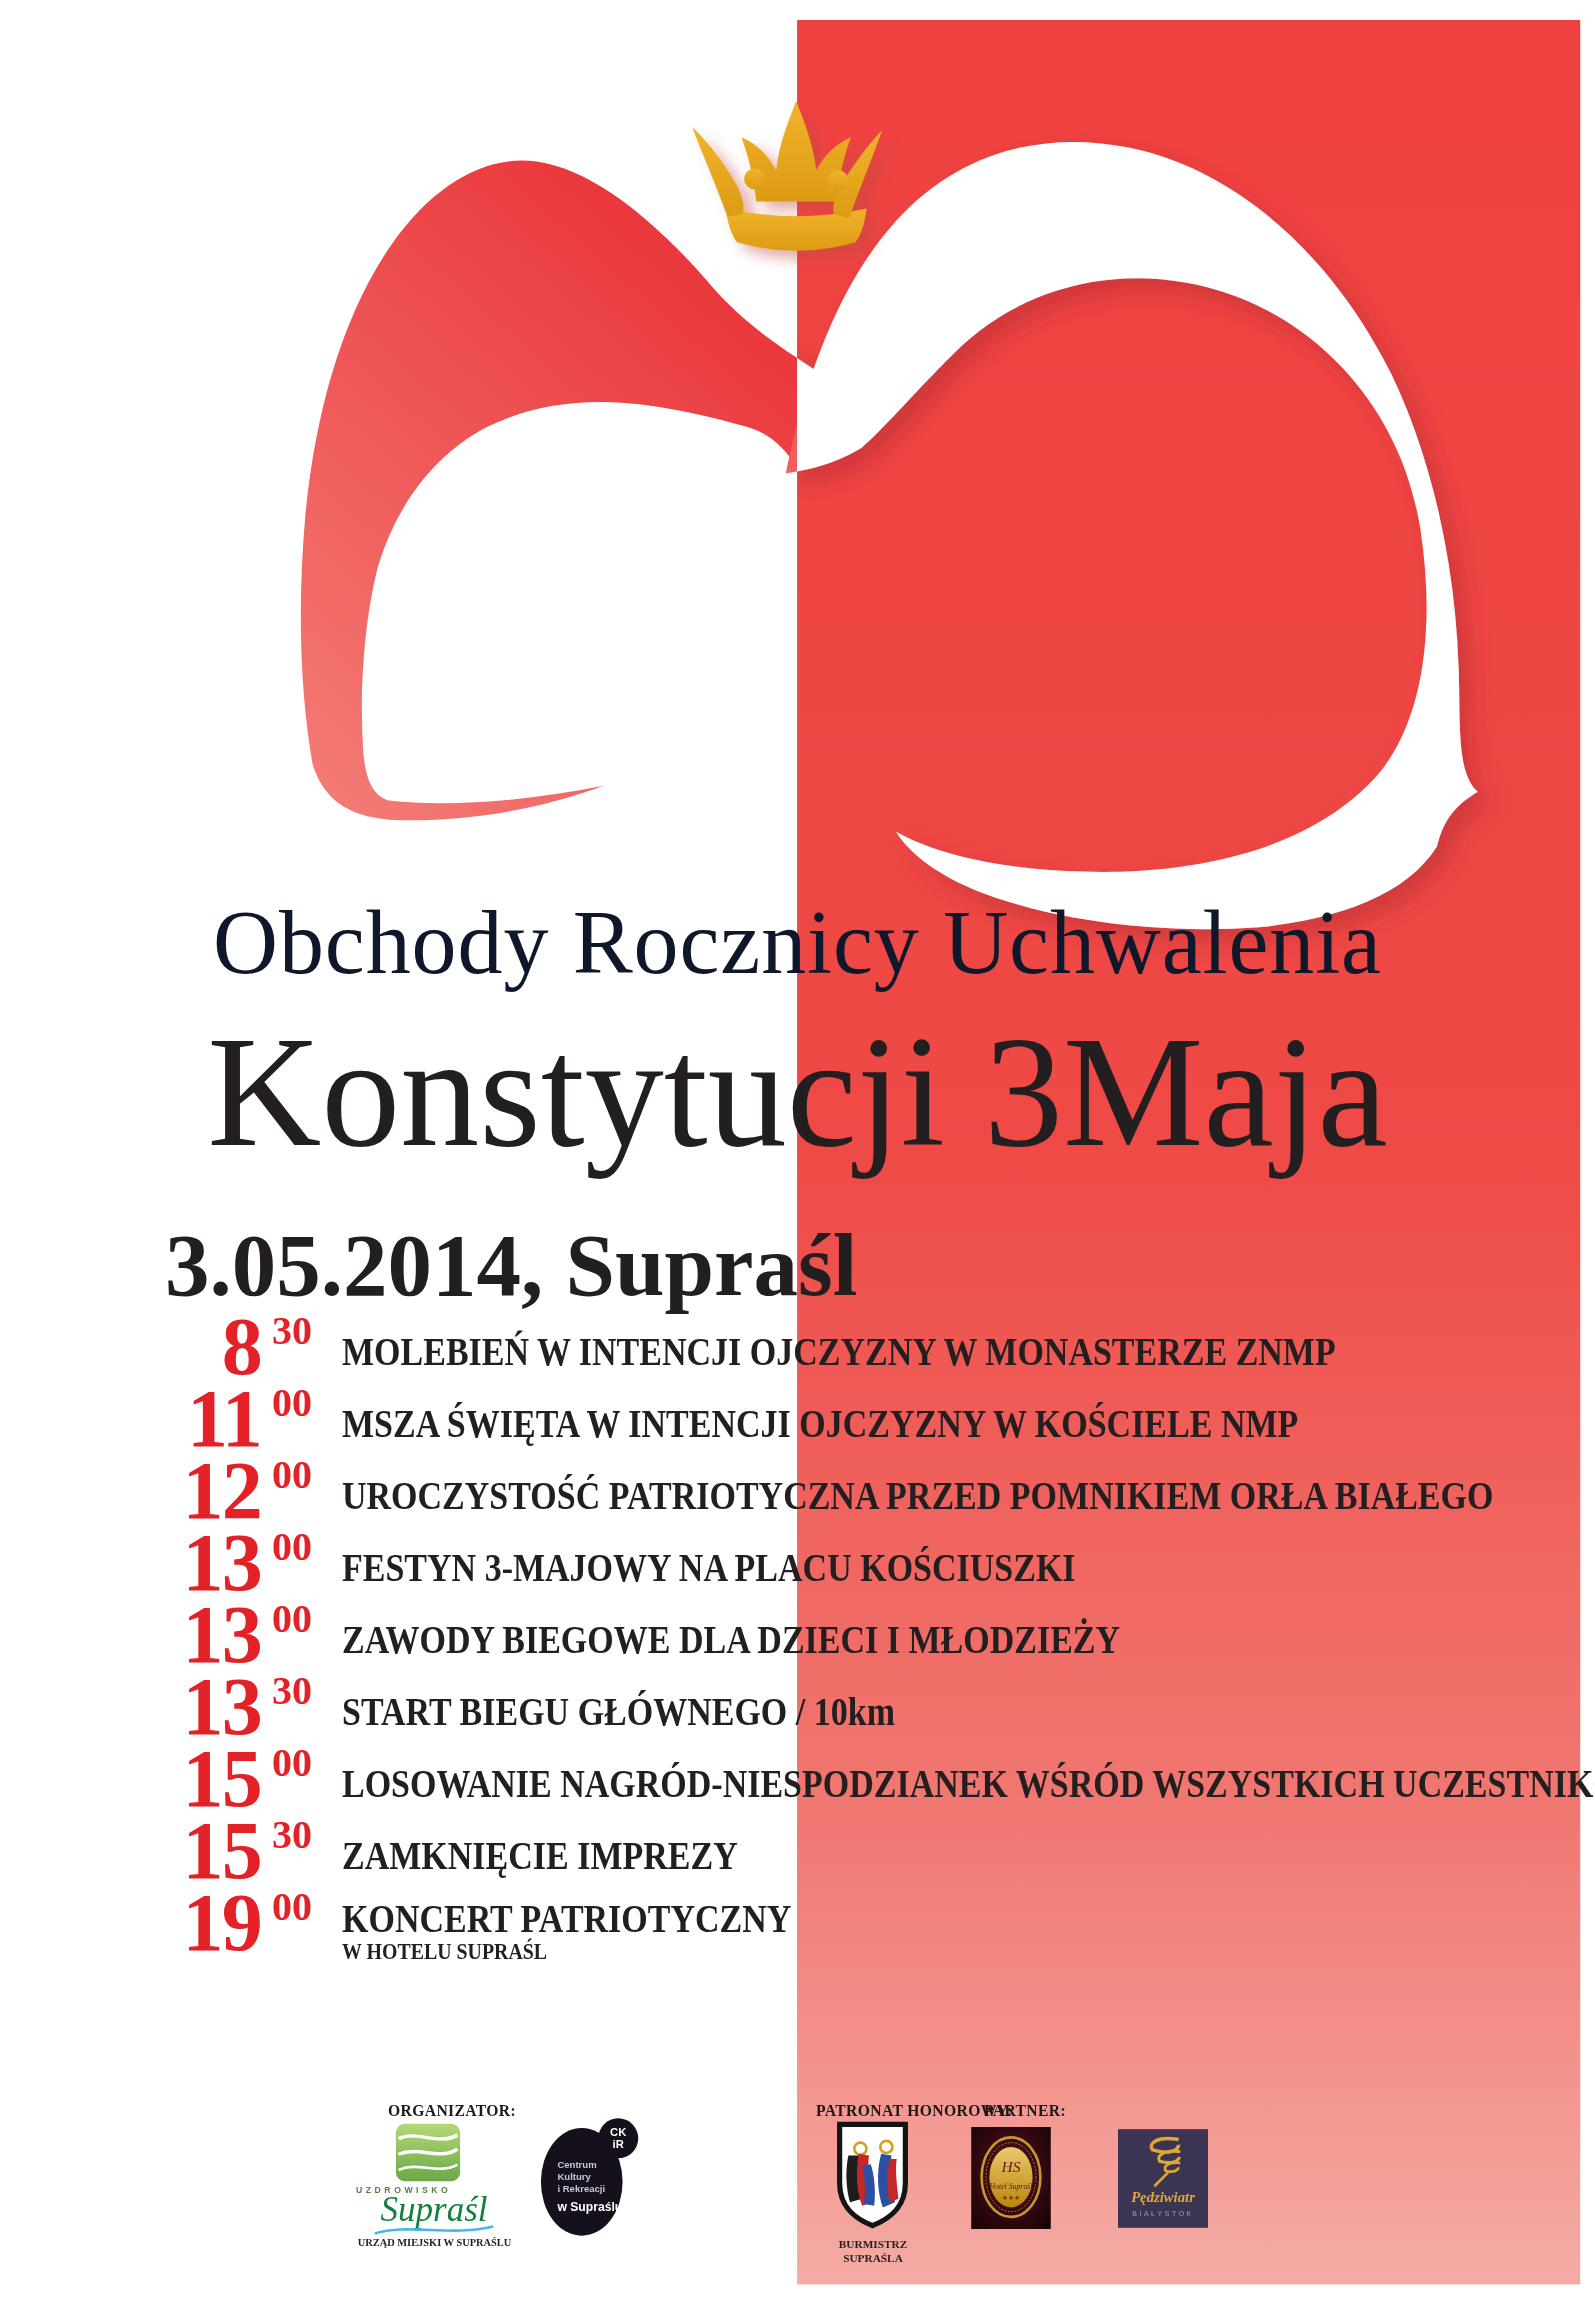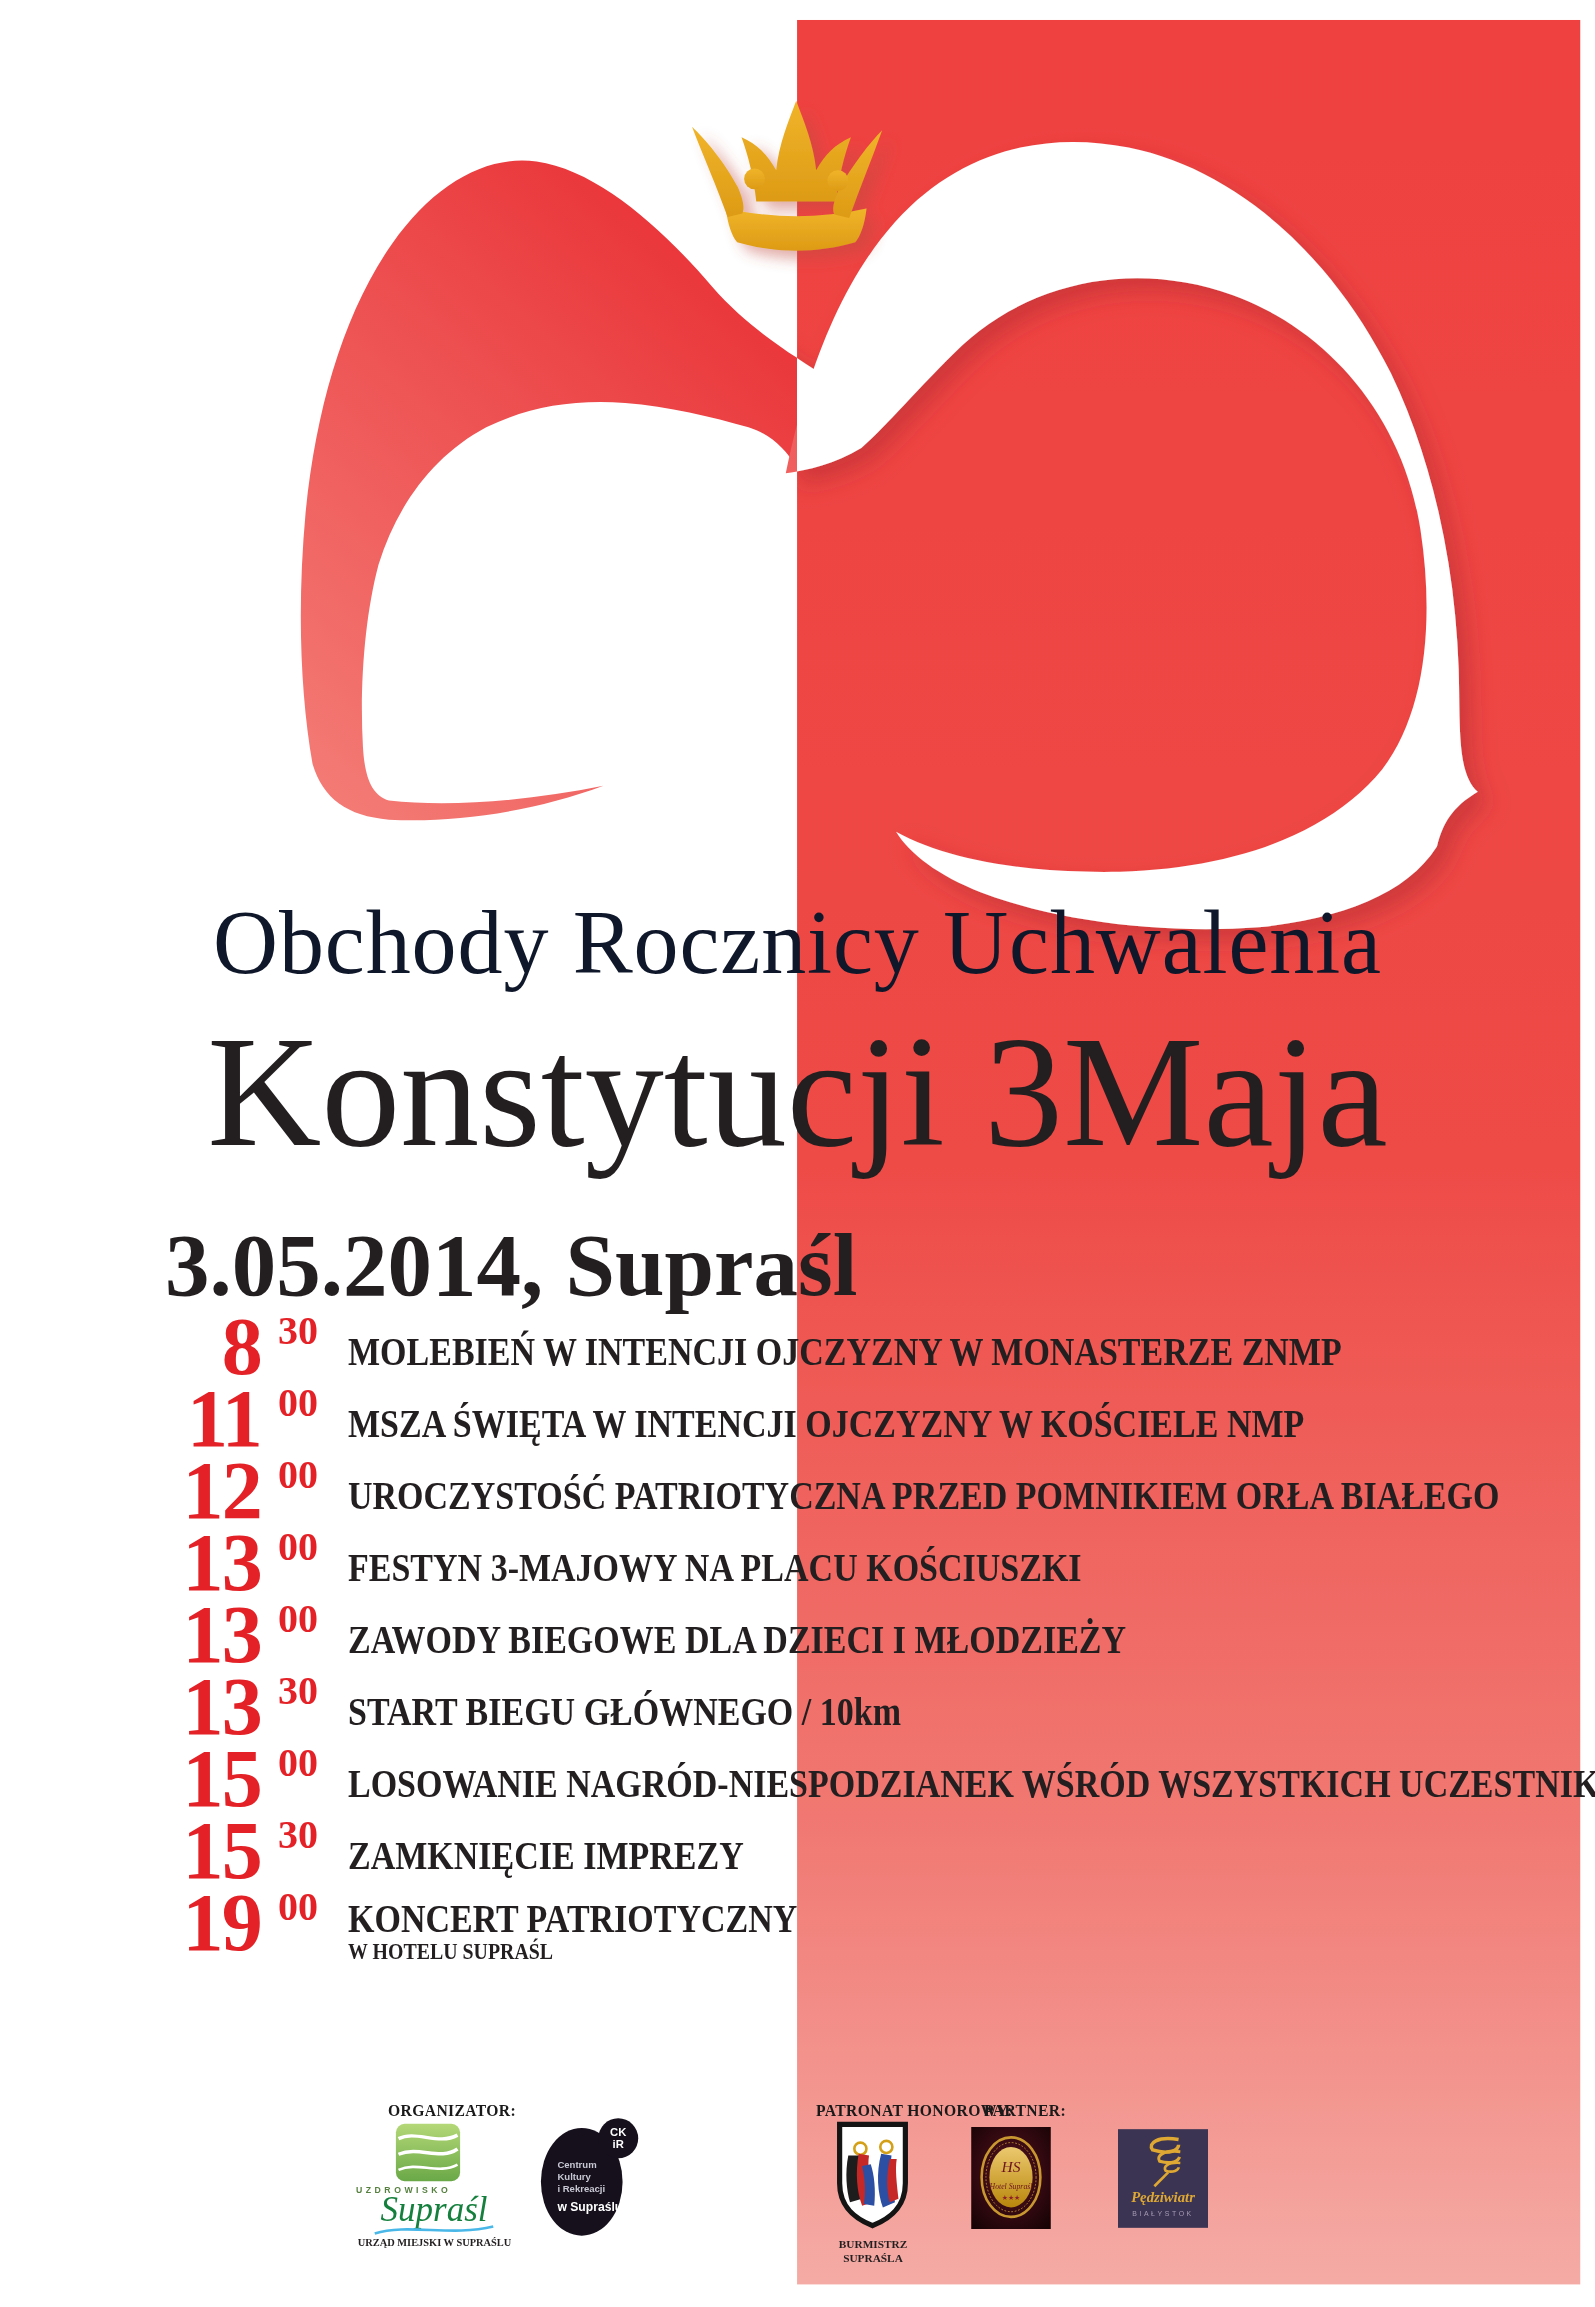--- a/index.html
+++ b/index.html
@@ -30,21 +30,21 @@
   
   .schedule { left:161px; top:1313px; width:1355px; }
   .srow { display:flex; align-items:flex-start; height:72px; }
   .stime {
     width:100px; text-align:right; flex:0 0 100px;
     font-size:82px; font-weight:700; color:#e32126; line-height:0.82;
     letter-spacing:-1.7px;
   }
   .smin {
     font-size:40px; font-weight:700; color:#e32126; line-height:1;
-    margin-left:17px; position:relative; top:-1.7px; flex:0 0 auto;
+    margin-left:11px; position:relative; top:-1.7px; flex:0 0 auto;
   }
   .slabel-wrap { margin-left:29.5px; position:relative; top:21px; }
   .slabel {
     display:inline-block; transform:scaleX(0.85); transform-origin:left top;
     font-size:40px; font-weight:700; color:#231f20; line-height:0.9;
     white-space:nowrap; letter-spacing:0px;
   }
   .ssub {
     display:inline-block; transform:scaleX(0.85); transform-origin:left top;
     font-size:23.4px; font-weight:700; color:#231f20; line-height:1;

